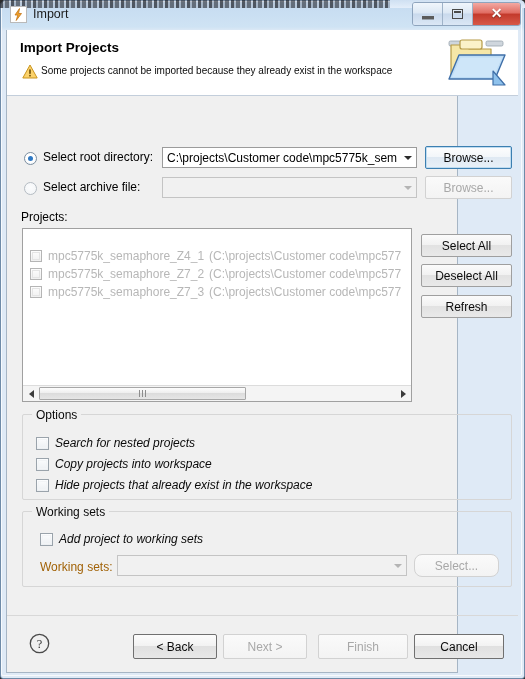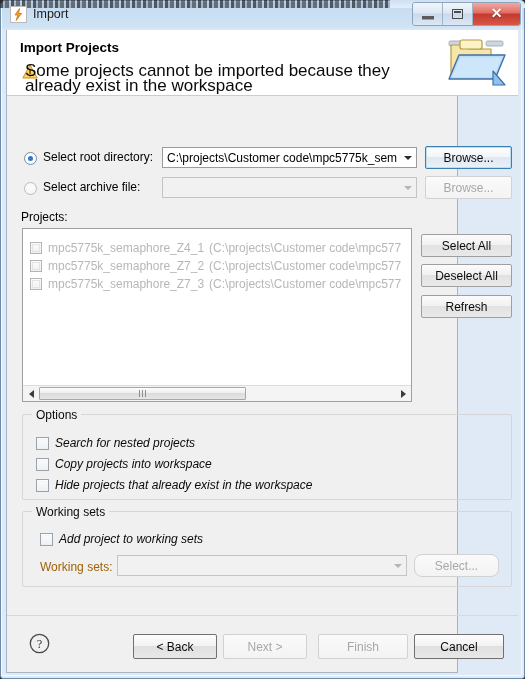--- a/index.html
+++ b/index.html
@@ -161,23 +161,23 @@
   }
   .header-title {
     position: absolute;
     left: 13px; top: 10px;
     font-size: 13.5px;
     font-weight: bold;
     color: #000;
   }
   .header-msg {
     position: absolute;
-    left: 18px; top: 33px;
+    left: 34px; top: 33px;
     width: 375px;
-    font-size: 17px;
+    font-size: 10px;
     line-height: 15px;
     color: #0a0a0a;
   }
   .warn-icon {
     position: absolute;
     left: 15px; top: 34px;
     width: 16px; height: 15px;
   }
   .folder-icon {
     position: absolute;
@@ -491,21 +491,21 @@
       <div class="combo-text"></div>
       <div class="combo-arrow">
         <span class="tri-down dim"></span>
       </div>
     </div>
     <div class="btn disabled" style="left:418px; top:146px; width:87px; height:23px;">Browse...</div>
 
     <div class="row-label" style="left:14px; top:180px;">Projects:</div>
 
     <div class="list" style="left:15px; top:198px; width:390px; height:174px;">
-      <div style="padding-top:10px;">
+      <div style="padding-top:18px;">
         <div class="list-item">
           <span class="cb inner"></span>
           <span class="list-item-label">mpc5775k_semaphore_Z4_1</span>
           <span class="list-item-label" style="margin-left:5px;">(C:\projects\Customer code\mpc577</span>
         </div>
         <div class="list-item">
           <span class="cb inner"></span>
           <span class="list-item-label">mpc5775k_semaphore_Z7_2</span>
           <span class="list-item-label" style="margin-left:5px;">(C:\projects\Customer code\mpc577</span>
         </div>

